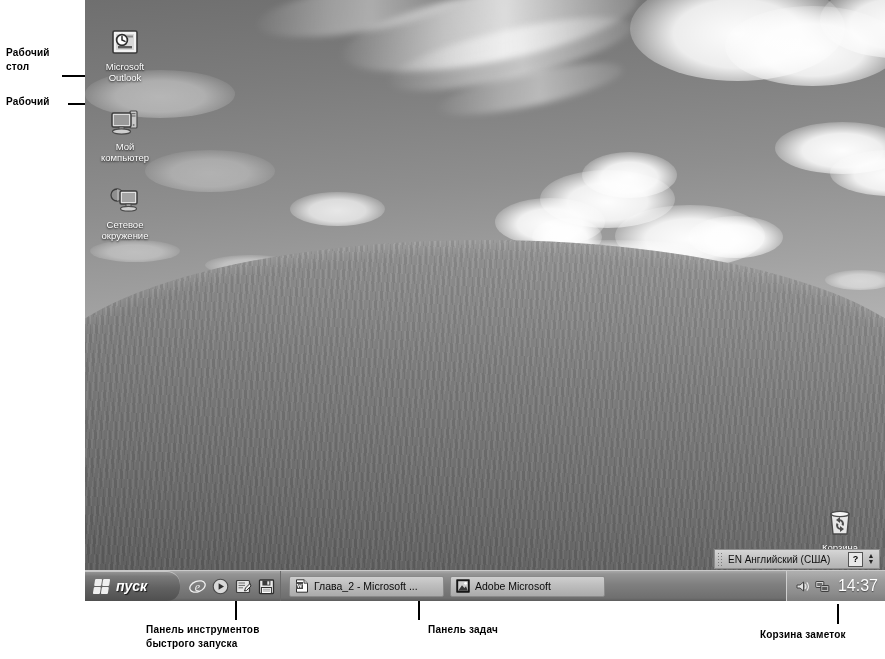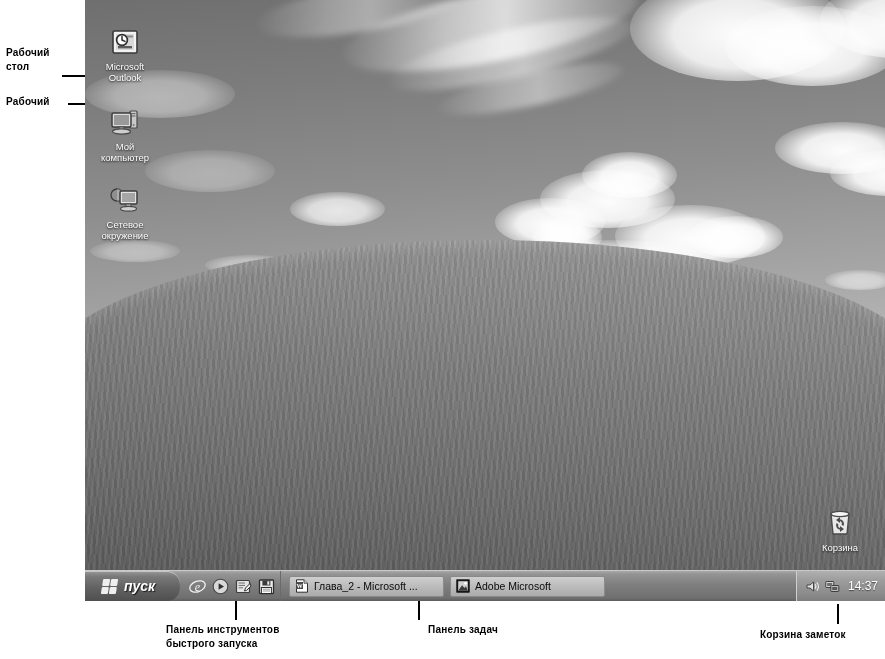--- a/index.html
+++ b/index.html
@@ -31,21 +31,21 @@
     background: #000000;
   }
   .leader-h { height: 1.6px; }
   .leader-v { width: 1.6px; }
 
   #cal-desktop      { left: 6px;  top: 46px; }
   #lead-desktop     { left: 62px; top: 75px; width: 128px; }
   #cal-icon         { left: 6px;  top: 95px; }
   #lead-icon        { left: 68px; top: 103px; width: 52px; }
 
-  #cal-quicklaunch  { left: 146px; top: 623px; margin-left: 20px; }
+  #cal-quicklaunch  { left: 146px; top: 623px; }
   #lead-quicklaunch { left: 235px; top: 600px; height: 20px; }
   #cal-taskbar      { left: 380px; top: 623px; padding-left: 48px; }
   #lead-taskbar     { left: 418px; top: 600px; height: 20px; }
   #cal-notify       { left: 760px; top: 628px; }
   #lead-notify      { left: 837px; top: 604px; height: 20px; }
 
   
   #screenshot {
     position: absolute;
     left: 85px;
@@ -174,21 +174,21 @@
     align-items: stretch;
     box-sizing: border-box;
   }
   #start-button {
     width: 95px;
     margin: 0;
     background: linear-gradient(180deg, #9a9a9a 0%, #7a7a7a 18%, #626262 55%, #4f4f4f 100%);
     border-radius: 0 13px 13px 0;
     display: flex;
     align-items: center;
-    padding-left: 17px;
+    padding-left: 9px;
     box-sizing: border-box;
     box-shadow: inset 0 1px 0 rgba(255,255,255,0.45);
   }
   #start-button .flag {
     width: 16px; height: 15px;
     margin-right: 6px;
     display: inline-block;
     position: relative;
     transform: skewX(-9deg);
   }
@@ -252,21 +252,21 @@
   #tray {
     display: flex;
     align-items: center;
     gap: 5px;
     padding: 0 7px 0 8px;
     background: linear-gradient(180deg, #b0b0b0 0%, #9d9d9d 30%, #8c8c8c 75%, #7e7e7e 100%);
     border-left: 1px solid #cfcfcf;
   }
   #tray .tray-icon { width: 15px; height: 15px; display: block; }
   #tray .clock {
-    font-size: 12px;
+    font-size: 16px;
     color: #ffffff;
     margin-left: 3px;
     text-shadow: 0 1px 1px rgba(0,0,0,0.5);
   }
 </style>
 </head>
 <body>
 
 <div class="callout" id="cal-desktop">Рабочий
 стол</div>
@@ -375,20 +375,26 @@
       <svg viewBox="0 0 32 32" width="32" height="32">
         <path d="M7 7 L25 7 L23 27 L9 27 Z" fill="#e8e8e8" stroke="#4a4a4a" stroke-width="1.4"></path>
         <ellipse cx="16" cy="7" rx="9" ry="2.6" fill="#f5f5f5" stroke="#4a4a4a" stroke-width="1.3"></ellipse>
         <path d="M12 13 L16 10 L16 12.2 A4.6 4.6 0 0 1 19.4 19 L17.6 17.8 A3 3 0 0 0 16 14 L16 16 Z" fill="#4d4d4d"></path>
         <path d="M20 22 L16 25 L16 22.8 A4.6 4.6 0 0 1 12.6 16 L14.4 17.2 A3 3 0 0 0 16 21 L16 19 Z" fill="#4d4d4d"></path>
       </svg>
     </span>
     <span>Корзина</span>
   </div>
 
+  <div id="langbar">
+    <div class="grip"></div>
+    <span class="lang-text">EN Английский (США)</span>
+    <div class="help-btn">?</div>
+    <div class="minmax">▲<br>▼</div>
+  </div>
 
   <div id="taskbar">
 
     <div id="start-button">
       <span class="flag">
           <i></i>
           <i></i>
           <i></i>
           <i></i>
         </span>

